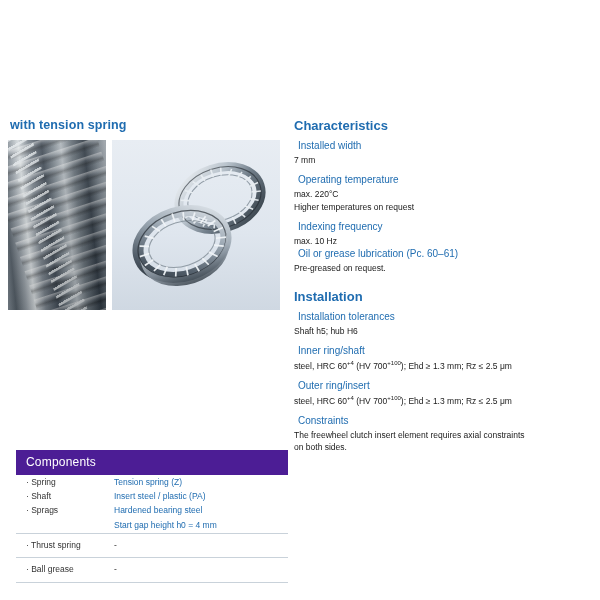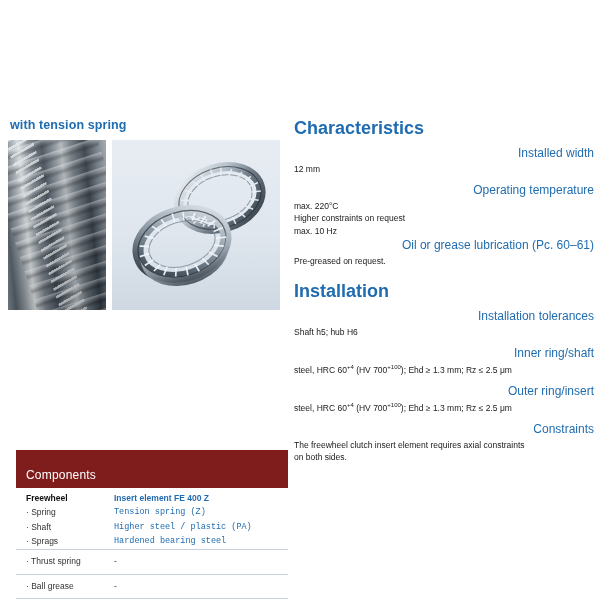--- a/index.html
+++ b/index.html
@@ -109,24 +109,24 @@
   .render svg { display:block; }
 
   
   .components {
     position: absolute;
     left: 8px;
     top: 332px;
     width: 272px;
   }
   .components-head {
-    background: #7f1d1d;
+    background: #4c1d95;
     color: #ffffff;
     font-size: 12px;
-    padding: 18px 10px 6px 10px;
+    padding: 5px 10px 6px 10px;
     letter-spacing: 0.2px;
   }
   .comp-table {
     width: 100%;
     border-collapse: collapse;
     font-size: 8.5px;
     table-layout: fixed;
   }
   .comp-table td {
     vertical-align: top;
@@ -139,21 +139,21 @@
     font-weight: bold;
     color: #111;
     padding-top: 5px !important;
   }
   .grp-title-r {
     font-weight: bold;
     color: #1f6cb0;
     padding-top: 5px !important;
   }
   .sub-l { color: #333; }
-  .sub-r { color: #1f6cb0; font-family: Liberation Mono, monospace; }
+  .sub-r { color: #1f6cb0; }
   .divider-row td {
     border-top: 1px solid #c9d2da;
     height: 0;
     padding: 0 !important;
   }
   .plain-row td {
     padding-top: 6px;
     padding-bottom: 6px;
     color: #333;
   }
@@ -165,32 +165,31 @@
   }
 
   
   .right-col {
     position: absolute;
     left: 294px;
     top: 118px;
     width: 300px;
   }
   .sec-title {
-    font-size: 18px;
+    font-size: 13px;
     font-weight: bold;
     color: #1f6cb0;
     margin: 0 0 6px 0;
   }
   .sec-title.spaced { margin-top: 14px; }
   .sub-head {
-    font-size: 12px;
+    font-size: 10px;
     color: #1f6cb0;
     margin: 0 0 1px 4px;
     line-height: 1.4;
-    text-align: right;
   }
   .sub-head.gap { margin-top: 7px; }
   .body-line {
     font-size: 8.5px;
     color: #1a1a1a;
     margin: 0;
     line-height: 1.45;
   }
   .sup { font-size: 6px; vertical-align: super; }
 </style>
@@ -297,35 +296,35 @@
     </div>
 
     <div class="components">
       <div class="components-head">Components</div>
       <table class="comp-table">
         <colgroup>
             <col style="width:98px">
             <col style="width:174px">
           </colgroup>
         <tbody>
-          <tr class="comp-row-group">
-            <td class="grp-title-l">Freewheel</td>
-            <td class="col2 grp-title-r">Insert element FE 400 Z</td>
-          </tr>
           <tr>
             <td class="sub-l">· Spring</td>
             <td class="col2 sub-r">Tension spring (Z)</td>
           </tr>
           <tr>
             <td class="sub-l">· Shaft</td>
-            <td class="col2 sub-r">Higher steel / plastic (PA)</td>
+            <td class="col2 sub-r">Insert steel / plastic (PA)</td>
           </tr>
           <tr>
             <td class="sub-l">· Sprags</td>
             <td class="col2 sub-r">Hardened bearing steel</td>
+          </tr>
+          <tr>
+            <td class="sub-l"></td>
+            <td class="col2 sub-r">Start gap height h0 = 4 mm</td>
           </tr>
           <tr class="divider-row">
               <td colspan="2"></td>
             </tr>
           <tr class="plain-row">
             <td class="sub-l">· Thrust spring</td>
             <td class="col2">-</td>
           </tr>
           <tr class="divider-row">
               <td colspan="2"></td>
@@ -338,26 +337,27 @@
       </table>
       <div class="comp-bottom"></div>
     </div>
   </div>
 
   <div class="right-col">
 
     <div class="sec-title">Characteristics</div>
 
     <div class="sub-head">Installed width</div>
-    <div class="body-line">12 mm</div>
+    <div class="body-line">7 mm</div>
 
     <div class="sub-head gap">Operating temperature</div>
     <div class="body-line">max. 220°C</div>
-    <div class="body-line">Higher constraints on request</div>
-
+    <div class="body-line">Higher temperatures on request</div>
+
+    <div class="sub-head gap">Indexing frequency</div>
     <div class="body-line">max. 10 Hz</div>
 
     <div class="sub-head">
       <span>Oil or grease lubrication</span>
       <span class="ital-blue">(Pc. 60–61)</span>
     </div>
     <div class="body-line">Pre-greased on request.</div>
 
     <div class="sec-title spaced">Installation</div>
 

